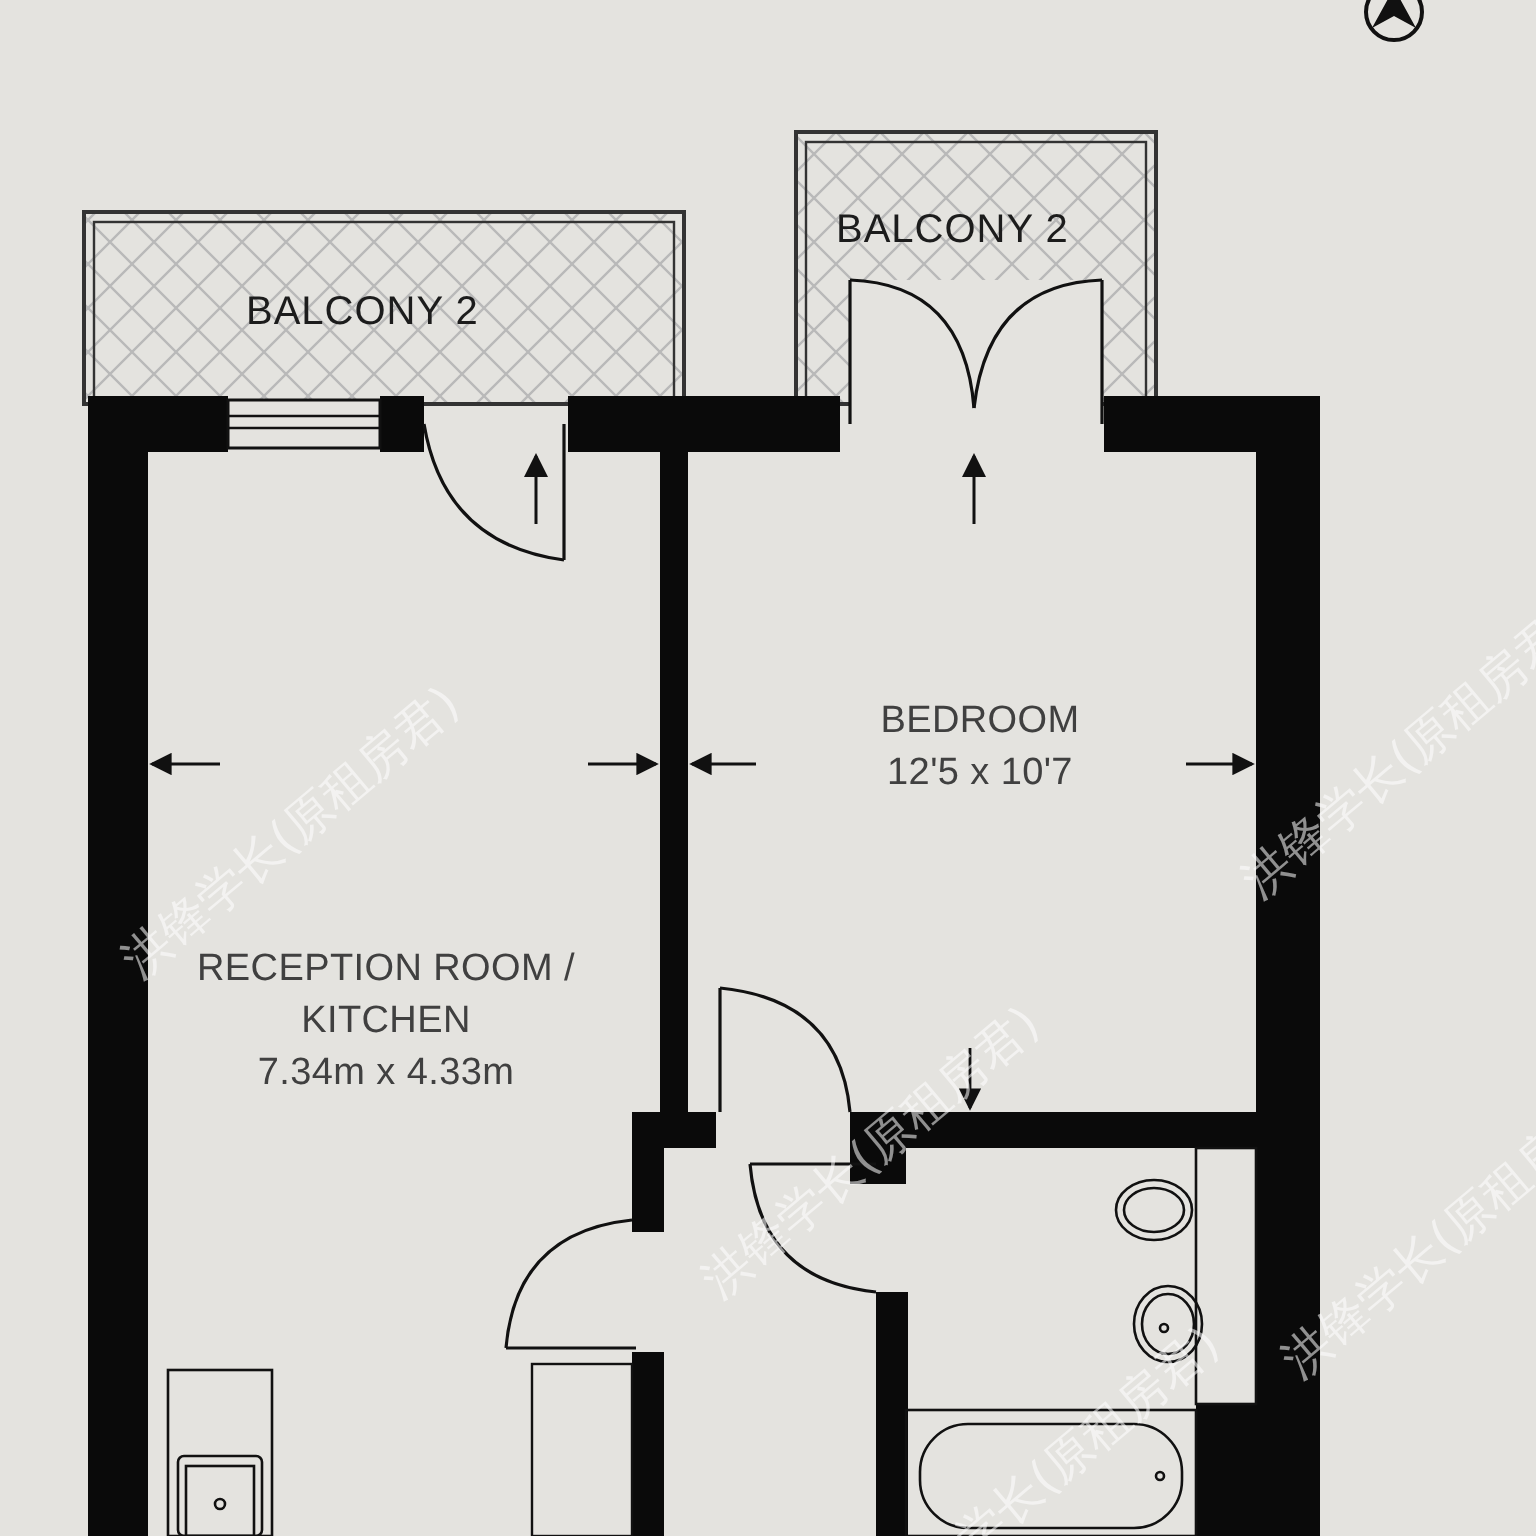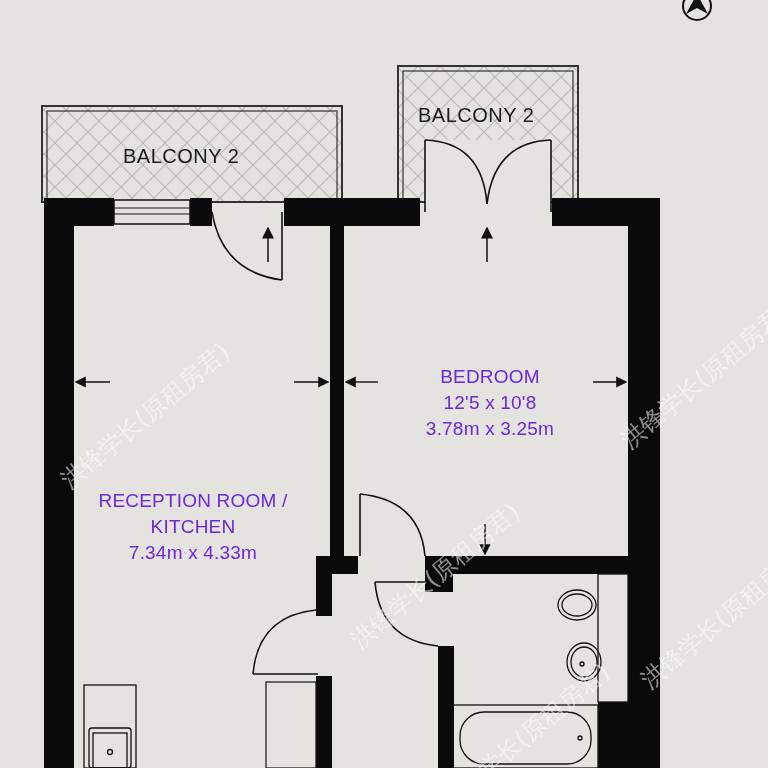--- a/index.html
+++ b/index.html
@@ -1,18 +1,18 @@
 <!DOCTYPE html>
 <html><head>
 <meta charset="utf-8">
 <style>
   html,body{margin:0;padding:0;}
   body{width:768px;height:768px;overflow:hidden;background:#e4e3df;font-family:"Liberation Sans",sans-serif;position:relative;}
   #plan{position:absolute;left:0;top:0;width:768px;height:768px;}
-  .room-label{position:absolute;text-align:center;color:#6d28d9;font-size:19px;line-height:26px;letter-spacing:0.2px;margin-top:16px;}
+  .room-label{position:absolute;text-align:center;color:#404040;font-size:19px;line-height:26px;letter-spacing:0.2px;}
   .balcony-label{position:absolute;color:#1c1c1c;font-size:20px;letter-spacing:0.5px;text-align:right;}
   .wm{position:absolute;color:rgba(255,255,255,0.55);font-size:24px;transform:rotate(-40deg);white-space:nowrap;font-family:"DejaVu Sans",sans-serif;pointer-events:none;}
 </style>
 </head>
 <body>
 
 <svg id="plan" viewBox="0 0 768 768" xmlns="http://www.w3.org/2000/svg">
   <defs>
     <pattern id="hatch" width="22" height="22" patternUnits="userSpaceOnUse">
       <path d="M0 0 L22 22 M22 0 L0 22" stroke="#b9b9b9" stroke-width="1.2" fill="none"></path>
@@ -128,22 +128,21 @@
     <circle cx="697" cy="6" r="14" fill="none" stroke="#111" stroke-width="2"></circle>
     <path d="M686 14 L697 -6 L708 14 L697 8 Z" fill="#111"></path>
   </g>
 </svg>
 
 <div class="balcony-label" style="left:123px;top:145px;">BALCONY 2</div>
 <div class="balcony-label" style="left:418px;top:104px;">BALCONY 2</div>
 
 <div class="room-label" style="left:390px;top:348px;width:200px;">
   <div>BEDROOM</div>
-  <div>12'5 x 10'8</div>
-  <div>3.78m x 3.25m</div>
+  <div>12'5 x 10'7</div>
 </div>
 
 <div class="room-label" style="left:62px;top:472px;width:262px;">
   <div>RECEPTION ROOM /</div>
   <div>KITCHEN</div>
   <div>7.34m x 4.33m</div>
 </div>
 
 <div class="wm" style="left:40px;top:400px;">洪锋学长(原租房君)</div>
 <div class="wm" style="left:330px;top:560px;">洪锋学长(原租房君)</div>

